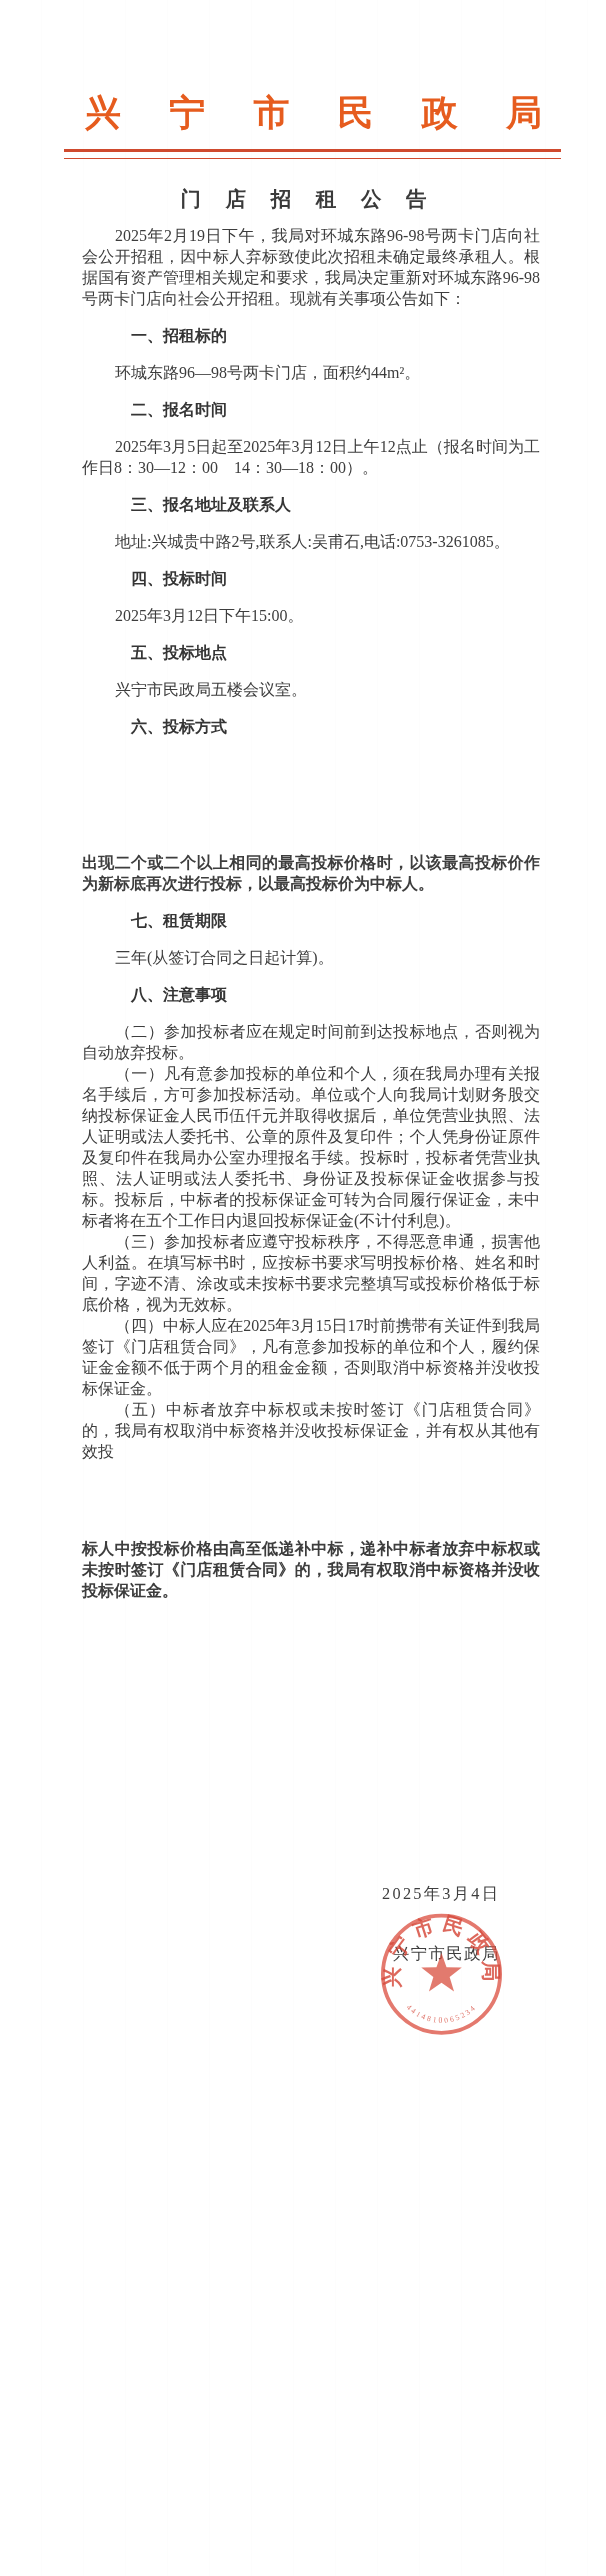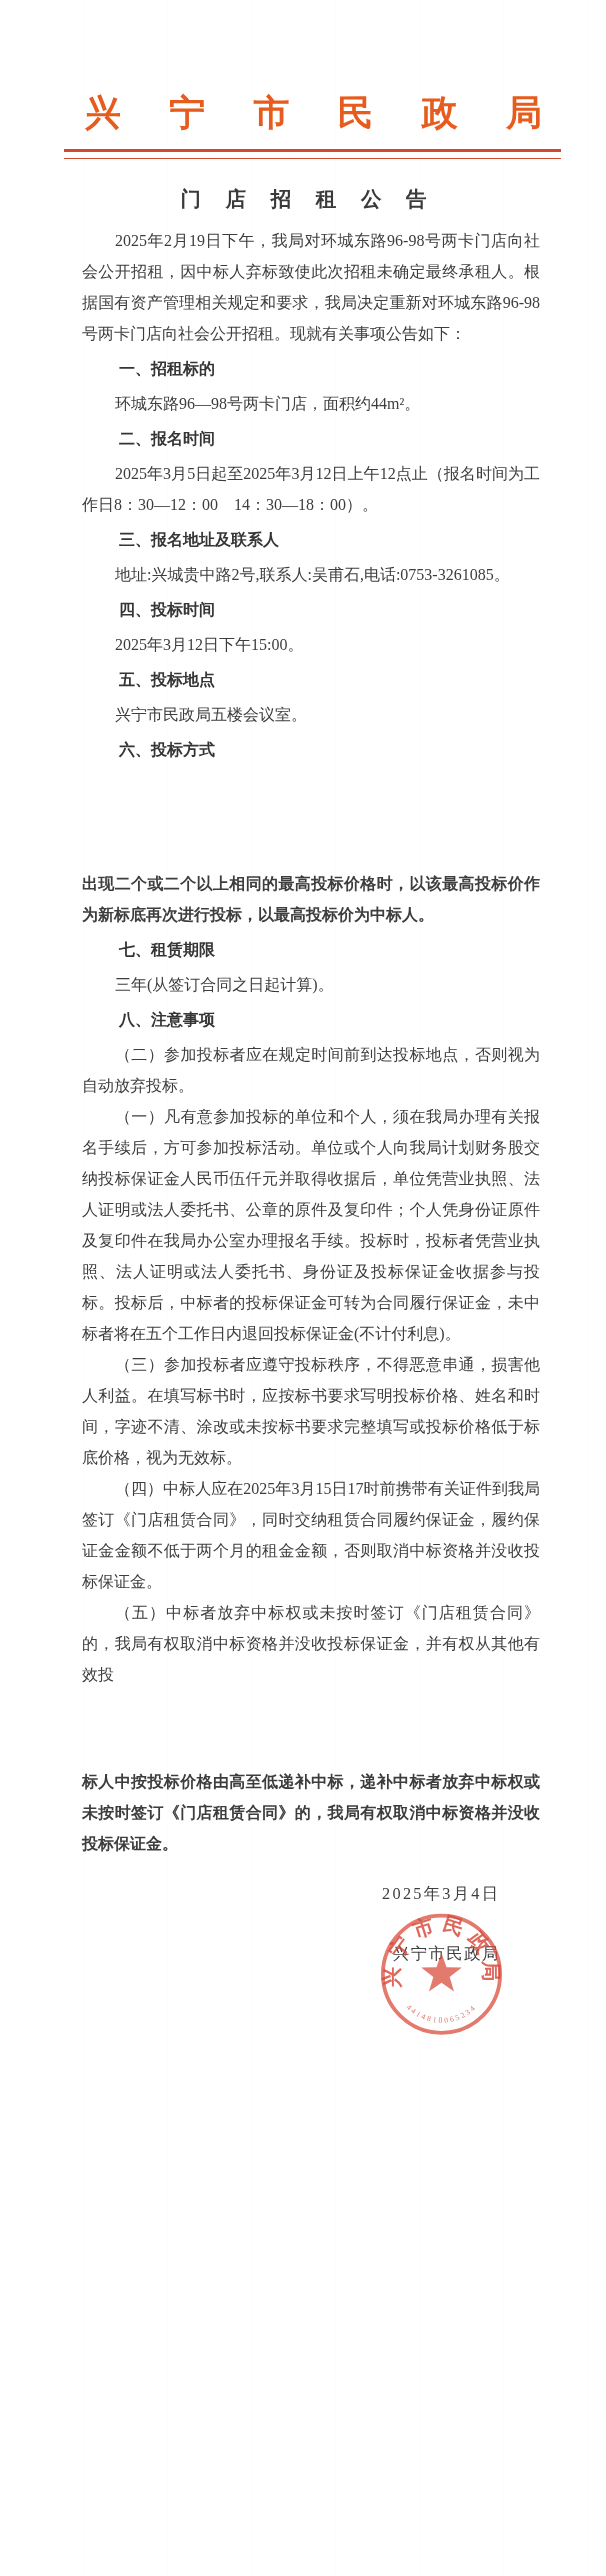--- a/index.html
+++ b/index.html
@@ -36,27 +36,27 @@
     margin:26px auto 0 auto;
     font-size:20.5px;
     font-weight:bold;
     color:#3a3a3a;
     font-family:"Liberation Sans","DejaVu Sans",sans-serif;
   }
   
   .body{
     margin:12px 67px 0 82px;
     font-size:16px;
-    line-height:31px;
+    line-height:21px;
     text-align:justify;
   }
   .para{margin:0;text-indent:33px;}
   .para.cont{text-indent:0;font-weight:bold;}
   .h{
-    margin:4px;
+    margin:16px;
     text-indent:33px;
     font-weight:bold;
     color:#353535;
     font-family:"Liberation Sans","DejaVu Sans",sans-serif;
   }
   .page-gap-1{height:99px;}
   .page-gap-2{height:76px;}
   
   .sig-org{
     position:absolute;left:393px;top:1943px;
@@ -127,21 +127,21 @@
 
     <p class="para cont">出现二个或二个以上相同的最高投标价格时，以该最高投标价作为新标底再次进行投标，以最高投标价为中标人。</p>
 
     <p class="h">七、租赁期限</p>
     <p class="para">三年(从签订合同之日起计算)。</p>
 
     <p class="h">八、注意事项</p>
     <p class="para">（二）参加投标者应在规定时间前到达投标地点，否则视为自动放弃投标。</p>
     <p class="para">（一）凡有意参加投标的单位和个人，须在我局办理有关报名手续后，方可参加投标活动。单位或个人向我局计划财务股交纳投标保证金人民币伍仟元并取得收据后，单位凭营业执照、法人证明或法人委托书、公章的原件及复印件；个人凭身份证原件及复印件在我局办公室办理报名手续。投标时，投标者凭营业执照、法人证明或法人委托书、身份证及投标保证金收据参与投标。投标后，中标者的投标保证金可转为合同履行保证金，未中标者将在五个工作日内退回投标保证金(不计付利息)。</p>
     <p class="para">（三）参加投标者应遵守投标秩序，不得恶意串通，损害他人利益。在填写标书时，应按标书要求写明投标价格、姓名和时间，字迹不清、涂改或未按标书要求完整填写或投标价格低于标底价格，视为无效标。</p>
-    <p class="para">（四）中标人应在2025年3月15日17时前携带有关证件到我局签订《门店租赁合同》，同时交纳租赁合同履约保证金，履约保证金金额不低于两个月的租金金额，否则取消中标资格并没收投标保证金。</p>
+    <p class="para">（四）中标人应在2025年3月15日17时前携带有关证件到我局签订《门店租赁合同》，凡有意参加投标的单位和个人，履约保证金金额不低于两个月的租金金额，否则取消中标资格并没收投标保证金。</p>
     <p class="para">（五）中标者放弃中标权或未按时签订《门店租赁合同》的，我局有权取消中标资格并没收投标保证金，并有权从其他有效投</p>
 
     <div class="page-gap-2"></div>
 
     <p class="para cont">标人中按投标价格由高至低递补中标，递补中标者放弃中标权或未按时签订《门店租赁合同》的，我局有权取消中标资格并没收投标保证金。</p>
   </div>
 
   <div class="sig-org">兴宁市民政局</div>
   <div class="sig-date">2025年3月4日</div>
 

